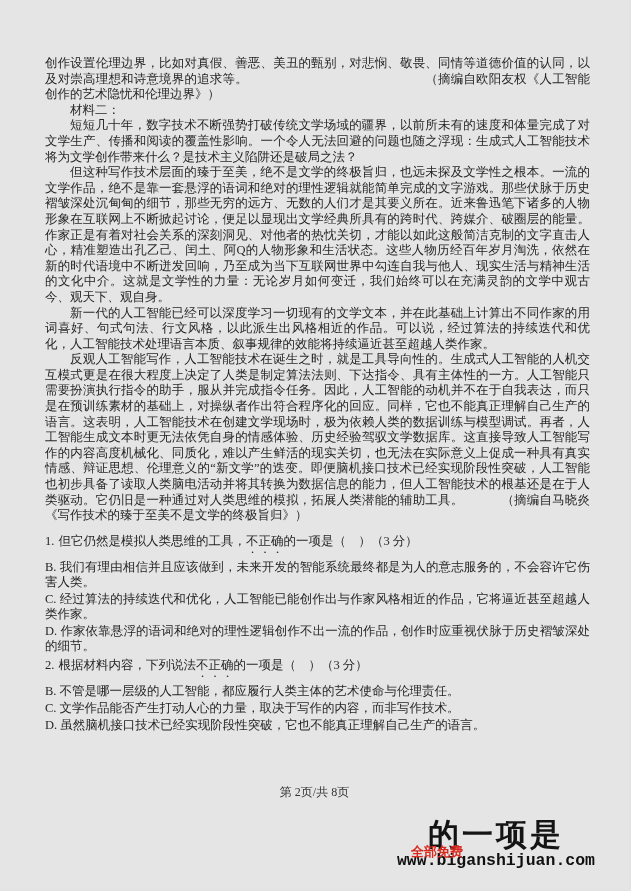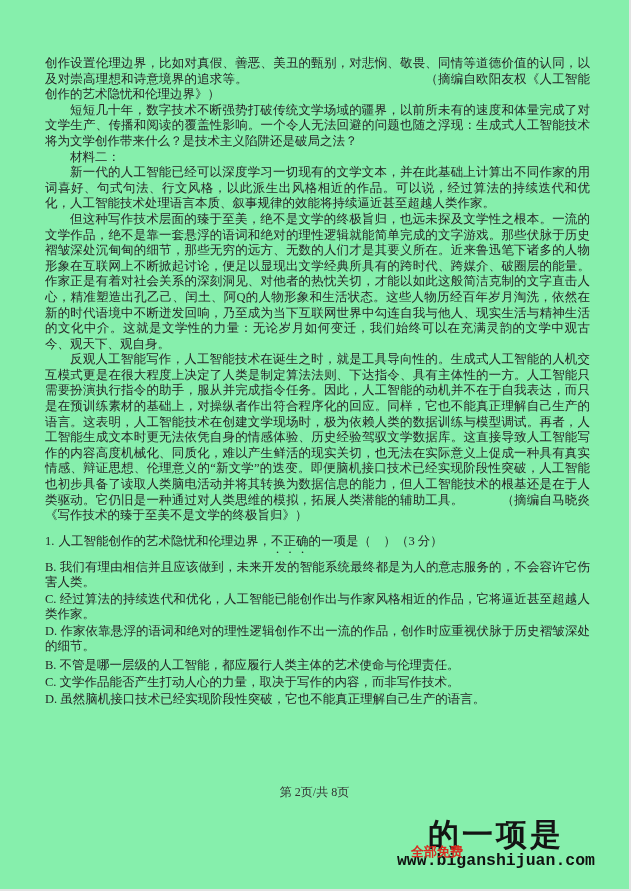--- a/index.html
+++ b/index.html
@@ -7,21 +7,21 @@
     width: 631px; height: 891px;
     position: relative;
     font-family: "Liberation Serif", "DejaVu Serif", serif;
     color: #262626;
     overflow: hidden;
   }
   .page {
     position: absolute; inset: 0;
     border-right: 2px solid #e3e3e3;
     border-bottom: 2px solid #e3e3e3;
-    background: #86efac;
+    background: #e5e5e5;
   }
   .content {
     position: absolute;
     left: 45px; top: 56px; width: 545px;
   }
   .material { font-size: 12.5px; line-height: 15.6px; }
   .para {
     margin: 0;
     text-align: justify;
     text-indent: 2em;
@@ -80,37 +80,38 @@
   }
 </style>
 </head>
 <body>
 
 <div class="page">
   <div class="content">
 
     <div class="material">
       <p class="para no-indent">创作设置伦理边界，比如对真假、善恶、美丑的甄别，对悲悯、敬畏、同情等道德价值的认同，以及对崇高理想和诗意境界的追求等。　　　　　　　　　　　　　　（摘编自欧阳友权《人工智能创作的艺术隐忧和伦理边界》）</p>
+      <p class="para">材料二：</p>
       <p class="para">短短几十年，数字技术不断强势打破传统文学场域的疆界，以前所未有的速度和体量完成了对文学生产、传播和阅读的覆盖性影响。一个令人无法回避的问题也随之浮现：生成式人工智能技术将为文学创作带来什么？是技术主义陷阱还是破局之法？</p>
-      <p class="para">材料二：</p>
+      <p class="para">但这种写作技术层面的臻于至美，绝不是文学的终极旨归，也远未探及文学性之根本。一流的文学作品，绝不是靠一套悬浮的语词和绝对的理性逻辑就能简单完成的文字游戏。那些伏脉于历史褶皱深处沉甸甸的细节，那些无穷的远方、无数的人们才是其要义所在。近来鲁迅笔下诸多的人物形象在互联网上不断掀起讨论，便足以显现出文学经典所具有的跨时代、跨媒介、破圈层的能量。作家正是有着对社会关系的深刻洞见、对他者的热忱关切，才能以如此这般简洁克制的文字直击人心，精准塑造出孔乙己、闰土、阿Q的人物形象和生活状态。这些人物历经百年岁月淘洗，依然在新的时代语境中不断迸发回响，乃至成为当下互联网世界中勾连自我与他人、现实生活与精神生活的文化中介。这就是文学性的力量：无论岁月如何变迁，我们始终可以在充满灵韵的文学中观古今、观天下、观自身。</p>
       <p class="para">新一代的人工智能已经可以深度学习一切现有的文学文本，并在此基础上计算出不同作家的用词喜好、句式句法、行文风格，以此派生出风格相近的作品。可以说，经过算法的持续迭代和优化，人工智能技术处理语言本质、叙事规律的效能将持续逼近甚至超越人类作家。</p>
-      <p class="para">但这种写作技术层面的臻于至美，绝不是文学的终极旨归，也远未探及文学性之根本。一流的文学作品，绝不是靠一套悬浮的语词和绝对的理性逻辑就能简单完成的文字游戏。那些伏脉于历史褶皱深处沉甸甸的细节，那些无穷的远方、无数的人们才是其要义所在。近来鲁迅笔下诸多的人物形象在互联网上不断掀起讨论，便足以显现出文学经典所具有的跨时代、跨媒介、破圈层的能量。作家正是有着对社会关系的深刻洞见、对他者的热忱关切，才能以如此这般简洁克制的文字直击人心，精准塑造出孔乙己、闰土、阿Q的人物形象和生活状态。这些人物历经百年岁月淘洗，依然在新的时代语境中不断迸发回响，乃至成为当下互联网世界中勾连自我与他人、现实生活与精神生活的文化中介。这就是文学性的力量：无论岁月如何变迁，我们始终可以在充满灵韵的文学中观古今、观天下、观自身。</p>
       <p class="para">反观人工智能写作，人工智能技术在诞生之时，就是工具导向性的。生成式人工智能的人机交互模式更是在很大程度上决定了人类是制定算法法则、下达指令、具有主体性的一方。人工智能只需要扮演执行指令的助手，服从并完成指令任务。因此，人工智能的动机并不在于自我表达，而只是在预训练素材的基础上，对操纵者作出符合程序化的回应。同样，它也不能真正理解自己生产的语言。这表明，人工智能技术在创建文学现场时，极为依赖人类的数据训练与模型调试。再者，人工智能生成文本时更无法依凭自身的情感体验、历史经验驾驭文学数据库。这直接导致人工智能写作的内容高度机械化、同质化，难以产生鲜活的现实关切，也无法在实际意义上促成一种具有真实情感、辩证思想、伦理意义的“新文学”的迭变。即便脑机接口技术已经实现阶段性突破，人工智能也初步具备了读取人类脑电活动并将其转换为数据信息的能力，但人工智能技术的根基还是在于人类驱动。它仍旧是一种通过对人类思维的模拟，拓展人类潜能的辅助工具。　　　（摘编自马晓炎《写作技术的臻于至美不是文学的终极旨归》）</p>
     </div>
 
     <div class="questions">
 
       <div class="question">
-        <p class="stem"><span class="q-num">1.</span><span>人工智能创作的艺术隐忧和伦理边界，</span><span class="emph">不正确</span><span>的一项是（　）（3 分）</span></p>
+        <p class="stem"><span class="q-num">1.</span><span>但它仍然是模拟人类思维的工具，</span><span class="emph">不正确</span><span>的一项是（　）（3 分）</span></p>
         <p class="option">B. 我们有理由相信并且应该做到，未来开发的智能系统最终都是为人的意志服务的，不会容许它伤害人类。</p>
         <p class="option">C. 经过算法的持续迭代和优化，人工智能已能创作出与作家风格相近的作品，它将逼近甚至超越人类作家。</p>
         <p class="option">D. 作家依靠悬浮的语词和绝对的理性逻辑创作不出一流的作品，创作时应重视伏脉于历史褶皱深处的细节。</p>
       </div>
 
       <div class="question">
+        <p class="stem"><span class="q-num">2.</span><span>根据材料内容，下列说法</span><span class="emph">不正确</span><span>的一项是（　）（3 分）</span></p>
         <p class="option">B. 不管是哪一层级的人工智能，都应履行人类主体的艺术使命与伦理责任。</p>
         <p class="option">C. 文学作品能否产生打动人心的力量，取决于写作的内容，而非写作技术。</p>
         <p class="option">D. 虽然脑机接口技术已经实现阶段性突破，它也不能真正理解自己生产的语言。</p>
       </div>
 
     </div>
   </div>
 
   <div class="footer">第 2页/共 8页</div>
 

